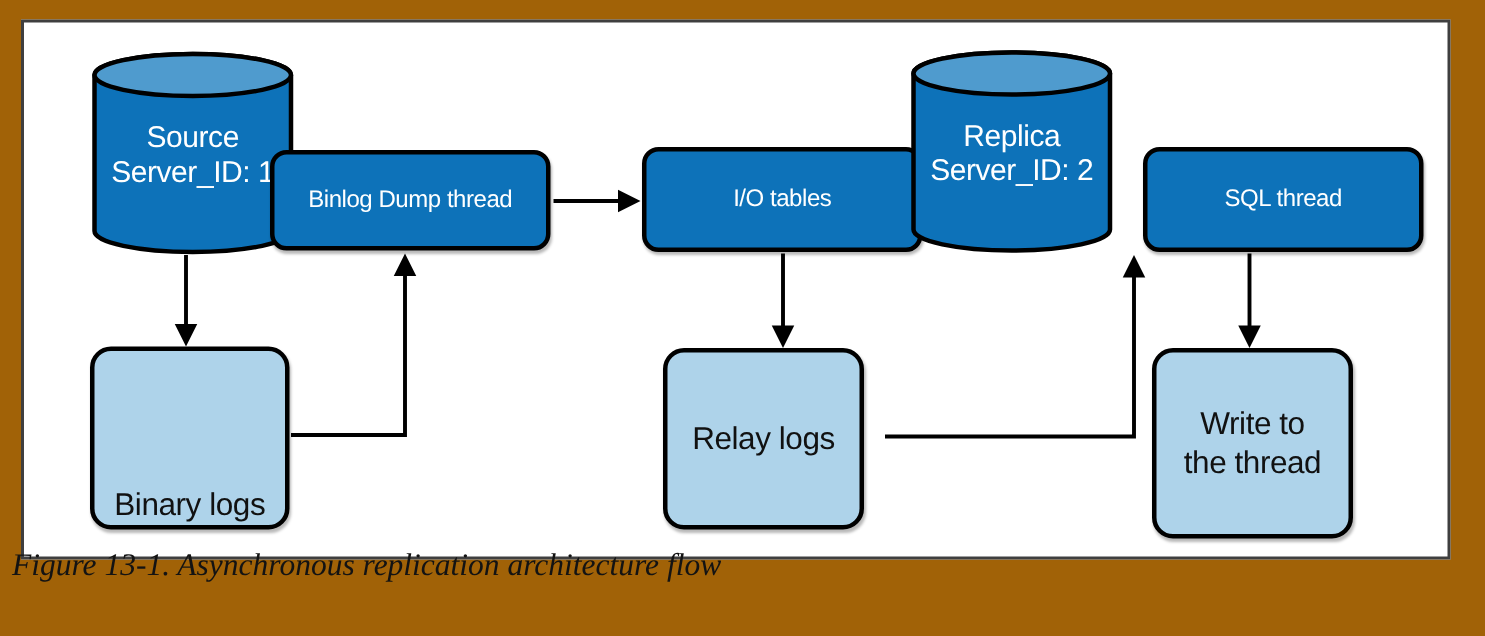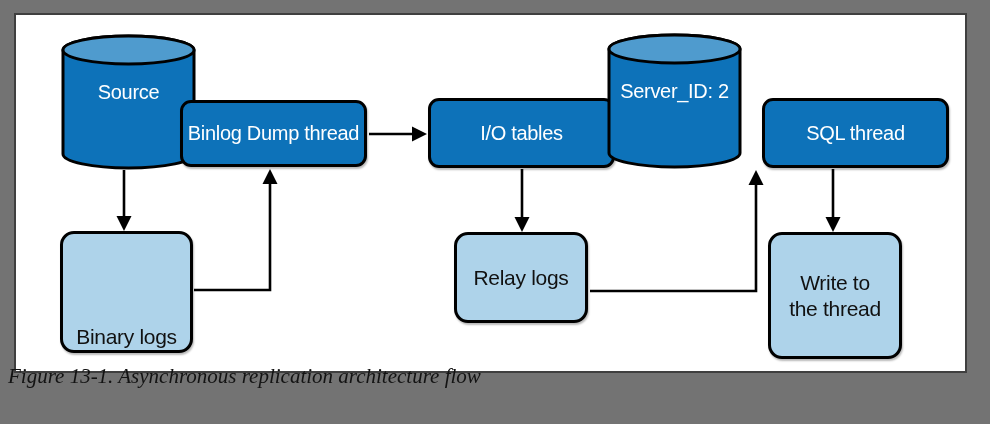--- a/index.html
+++ b/index.html
@@ -5,21 +5,21 @@
   html, body {
     margin: 0;
     padding: 0;
     background: #ffffff;
     font-family: "Liberation Sans", sans-serif;
   }
   .stage {
     position: relative;
     width: 990px;
     height: 424px;
-    background: #737373;
+    background: #a16207;
     overflow: hidden;
   }
   .figure-frame {
     position: absolute;
     left: 14px; top: 13px;
     width: 949px; height: 356px;
     border: 2px solid #3f3f3f;
     background: #ffffff;
   }
   .node { position: absolute; box-sizing: border-box; }
@@ -39,21 +39,21 @@
     z-index: 2;
   }
   .cylinder-replica { z-index: 3; }
 
   
   .thread-box {
     background: #0d72b9;
     border: 3px solid #000000;
     border-radius: 11px;
     color: #ffffff;
-    font-size: 20px;
+    font-size: 16px;
     letter-spacing: -0.3px;
     display: flex;
     align-items: center;
     justify-content: center;
     box-shadow: 1px 2px 2px rgba(0,0,0,0.28);
     z-index: 2;
   }
   .thread-box.above-cylinder { z-index: 4; }
 
   
@@ -107,50 +107,52 @@
 
   <div class="figure-frame"></div>
 
   <div class="node cylinder" style="left:60px; top:33px; width:137px; height:138px;">
     <svg width="137" height="138" viewBox="0 0 137 138">
       <path d="M 3,17 L 3,121 A 65.5,14 0 0 0 134,121 L 134,17 A 65.5,14 0 0 0 3,17 Z" fill="#0d72b9" stroke="#000000" stroke-width="3"></path>
       <ellipse cx="68.5" cy="17" rx="65.5" ry="14" fill="#4f9bce" stroke="#000000" stroke-width="3"></ellipse>
     </svg>
     <div class="cyl-label">
       <div>Source</div>
+      <div>Server_ID: 1</div>
     </div>
   </div>
 
   <div class="node thread-box" style="left:180px; top:100px; width:187px; height:67px;">
     <span>Binlog Dump thread</span>
   </div>
 
   <div class="node thread-box" style="left:428px; top:98px; width:187px; height:70px;">
     <span>I/O tables</span>
   </div>
 
   <div class="node cylinder cylinder-replica" style="left:606px; top:32px; width:137px; height:138px;">
     <svg width="137" height="138" viewBox="0 0 137 138">
       <path d="M 3,17 L 3,121 A 65.5,14 0 0 0 134,121 L 134,17 A 65.5,14 0 0 0 3,17 Z" fill="#0d72b9" stroke="#000000" stroke-width="3"></path>
       <ellipse cx="68.5" cy="17" rx="65.5" ry="14" fill="#4f9bce" stroke="#000000" stroke-width="3"></ellipse>
     </svg>
     <div class="cyl-label">
+      <div>Replica</div>
       <div>Server_ID: 2</div>
     </div>
   </div>
 
   <div class="node thread-box above-cylinder" style="left:733px; top:98px; width:187px; height:70px;margin-left:29px;">
     <span>SQL thread</span>
   </div>
 
   <div class="node light-box" style="left:60px; top:231px; width:133px; height:122px;justify-content:flex-end;">
     <span>Binary logs</span>
   </div>
 
-  <div class="node light-box" style="left:454px; top:232px; width:134px; height:91px;">
+  <div class="node light-box" style="left:442px; top:232px; width:134px; height:121px;">
     <span>Relay logs</span>
   </div>
 
   <div class="node light-box" style="left:768px; top:232px; width:134px; height:127px;">
     <span>Write to</span>
     <span>the thread</span>
   </div>
 
   <svg class="arrows-layer">
 

